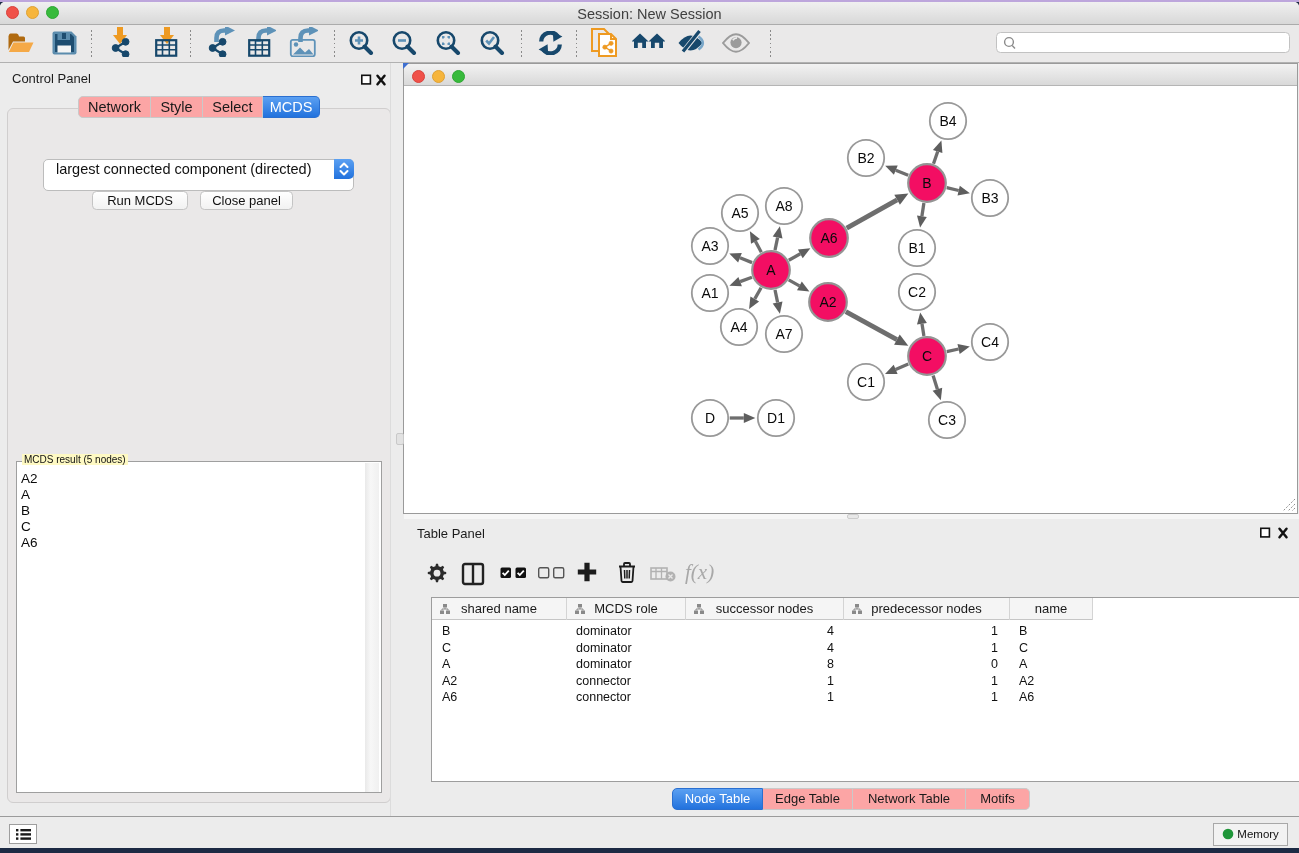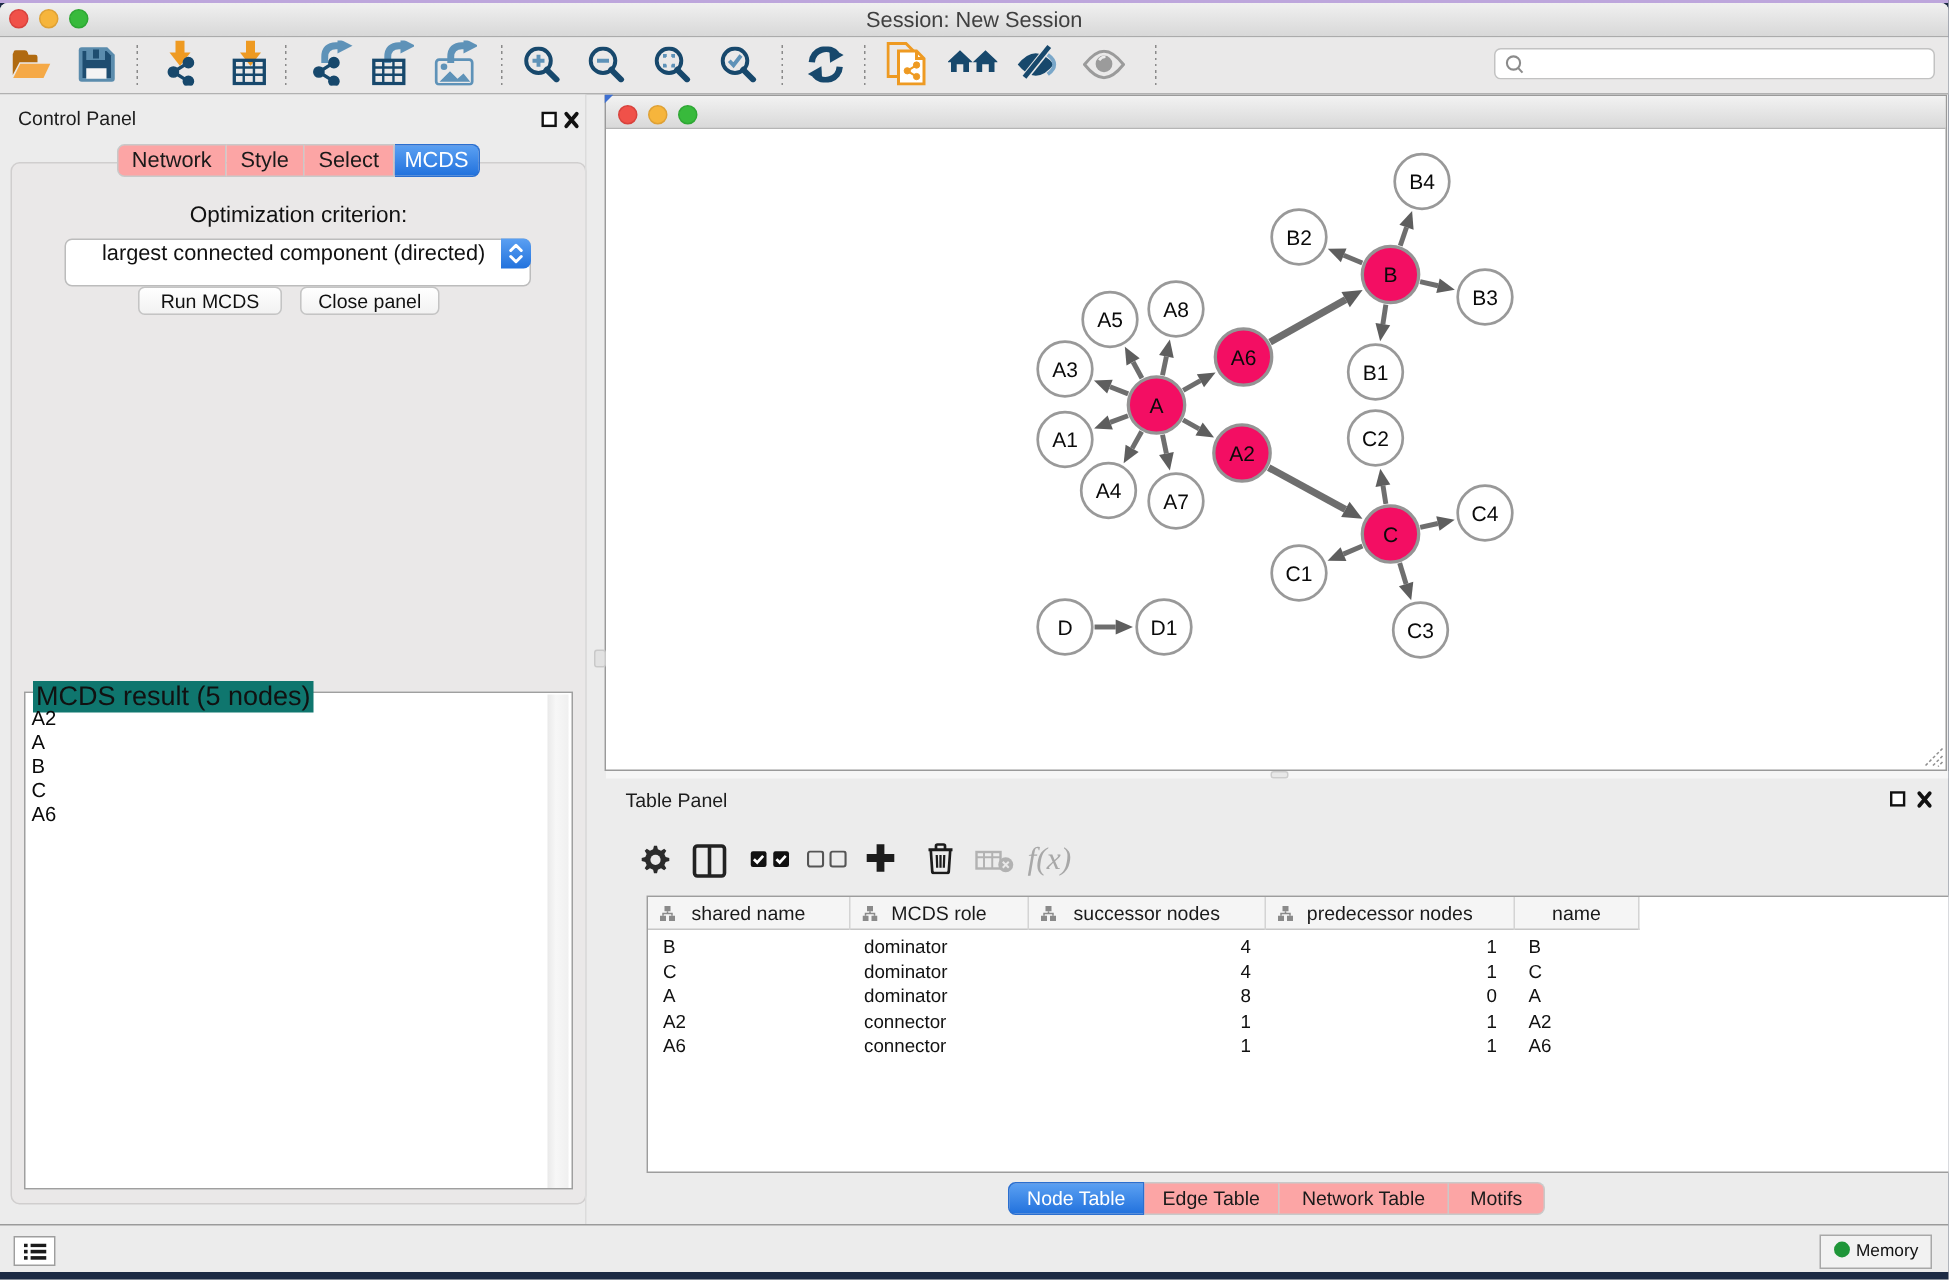--- a/index.html
+++ b/index.html
@@ -13,25 +13,25 @@
 .sep{position:absolute;top:5px;height:28px;width:1.4px;background:repeating-linear-gradient(#8a8a8a 0 1.7px,rgba(0,0,0,0) 1.7px 4.2px)}
 #cpanel{position:absolute;left:0;top:63px;width:390px;height:753px;background:#ececec}
 #cp-title{position:absolute;left:12px;top:8px;font-size:13px;color:#1c1c1c}
 #cp-body{position:absolute;left:7px;top:45px;width:384px;height:695px;background:#eae8e8;border:1px solid #d0cece;border-radius:6px}
 #tabs{position:absolute;left:78px;top:33px;height:22px;display:flex;font-size:14.5px;line-height:21px;text-align:center}
 .tab{background:#fca5a5;border:1px solid #c9c9c9;border-left:none;color:#1a1a1a;height:22px}
 .tab:first-child{border-left:1px solid #c9c9c9;border-radius:5px 0 0 5px}
 .tab:last-child{border-radius:0 5px 5px 0}
 .tab.sel{background:linear-gradient(#5ba0f2,#2272dd);border-color:#2a6fd0;color:#fff}
 #optlabel{position:absolute;left:7px;top:72px;width:384px;text-align:center;font-size:15px;color:#111}
-#combo{position:absolute;left:43px;top:96px;width:311px;height:32px;background:#fff;border:1px solid #bcbcbc;border-radius:5px;font-size:14.5px;line-height:19px;color:#111;padding-left:24px}
+#combo{position:absolute;left:43px;top:96px;width:311px;height:32px;background:#fff;border:1px solid #bcbcbc;border-radius:5px;font-size:14.5px;line-height:19px;color:#111;padding-left:12px}
 #combo .step{position:absolute;right:-1px;top:-1px;width:20px;height:20px;background:linear-gradient(#5ba0f2,#2272dd);border-radius:0 5px 5px 0}
 .btn{position:absolute;height:19px;background:linear-gradient(#ffffff,#f2f2f2);border:1px solid #c4c4c4;border-radius:4.5px;font-size:13px;text-align:center;line-height:17px;color:#111}
 #fieldset{position:absolute;left:16px;top:398px;width:366px;height:332px;border:1px solid #9f9f9f;background:#fff}
-#legend{position:absolute;left:22px;top:391px;background:#0f766e;padding:0 2px;font-size:18px;color:#111}
+#legend{position:absolute;left:22px;top:391px;background:#fef9c3;padding:0 2px;font-size:10px;color:#111}
 #mlist{position:absolute;left:21px;top:408px;font-size:13.5px;color:#0a0a0a;line-height:16px}
 #sbtrack{position:absolute;right:2px;top:1px;width:14px;height:329px;background:linear-gradient(90deg,#e9e9e9,#f7f7f7 40%,#f0f0f0)}
 #gwin{position:absolute;left:403px;top:63px;width:895px;height:451px;border:1px solid #9a9a9a;background:#fff}
 #gtitle{position:absolute;left:0;top:0;width:100%;height:22px;background:linear-gradient(#f2f2f2,#d9d9d9);border-bottom:1px solid #b5b5b5}
 #gtext{position:absolute;top:4px;width:100%;text-align:center;font-size:13.5px;color:#2f2f2f}
 #tpanel{position:absolute;left:403px;top:519px;width:896px;height:297px;background:#ececec}
 #tp-title{position:absolute;left:14px;top:7px;font-size:13px;color:#1c1c1c}
 #ttable{position:absolute;left:28px;top:78px;width:876px;height:185px;background:#fff;border:1px solid #9d9d9d}
 #thead{position:absolute;left:0;top:0;height:22px;background:#f5f5f5;border-bottom:1px solid #c6c6c6;font-size:13px;color:#1a1a1a}
 .hc{position:absolute;top:0;height:22px;border-right:1px solid #d4d4d4;text-align:center;line-height:22px}
@@ -190,21 +190,20 @@
       <rect x="1.8" y="1.3" width="8.6" height="8.6" fill="#fff" stroke="#111" stroke-width="1.6"></rect>
       <path d="M17.5 1.8 L24.5 10.2 M24.5 1.8 L17.5 10.2" stroke="#111" stroke-width="2.5" stroke-linecap="round"></path>
     </svg>
 <div id="cp-body"></div>
 <div id="tabs">
 <div class="tab" style="width:73px">Network</div>
 <div class="tab" style="width:52px">Style</div>
 <div class="tab" style="width:60px">Select</div>
 <div class="tab sel" style="width:57px">MCDS</div>
 </div>
-<div id="optlabel">Optimization criterion:</div>
 <div id="combo">largest connected component (directed)<div class="step">
 <svg width="20" height="20">
           <path d="M6.5 8 L10 4.5 L13.5 8 M6.5 12 L10 15.5 L13.5 12" fill="none" stroke="#fff" stroke-width="2" stroke-linecap="round" stroke-linejoin="round"></path>
         </svg></div></div>
 <div class="btn" style="left:92px;top:128px;width:96px">Run MCDS</div>
 <div class="btn" style="left:200px;top:128px;width:93px">Close panel</div>
 <div id="fieldset">
       <div id="sbtrack"></div>
     </div>
 <div id="legend">MCDS result (5 nodes)</div>

